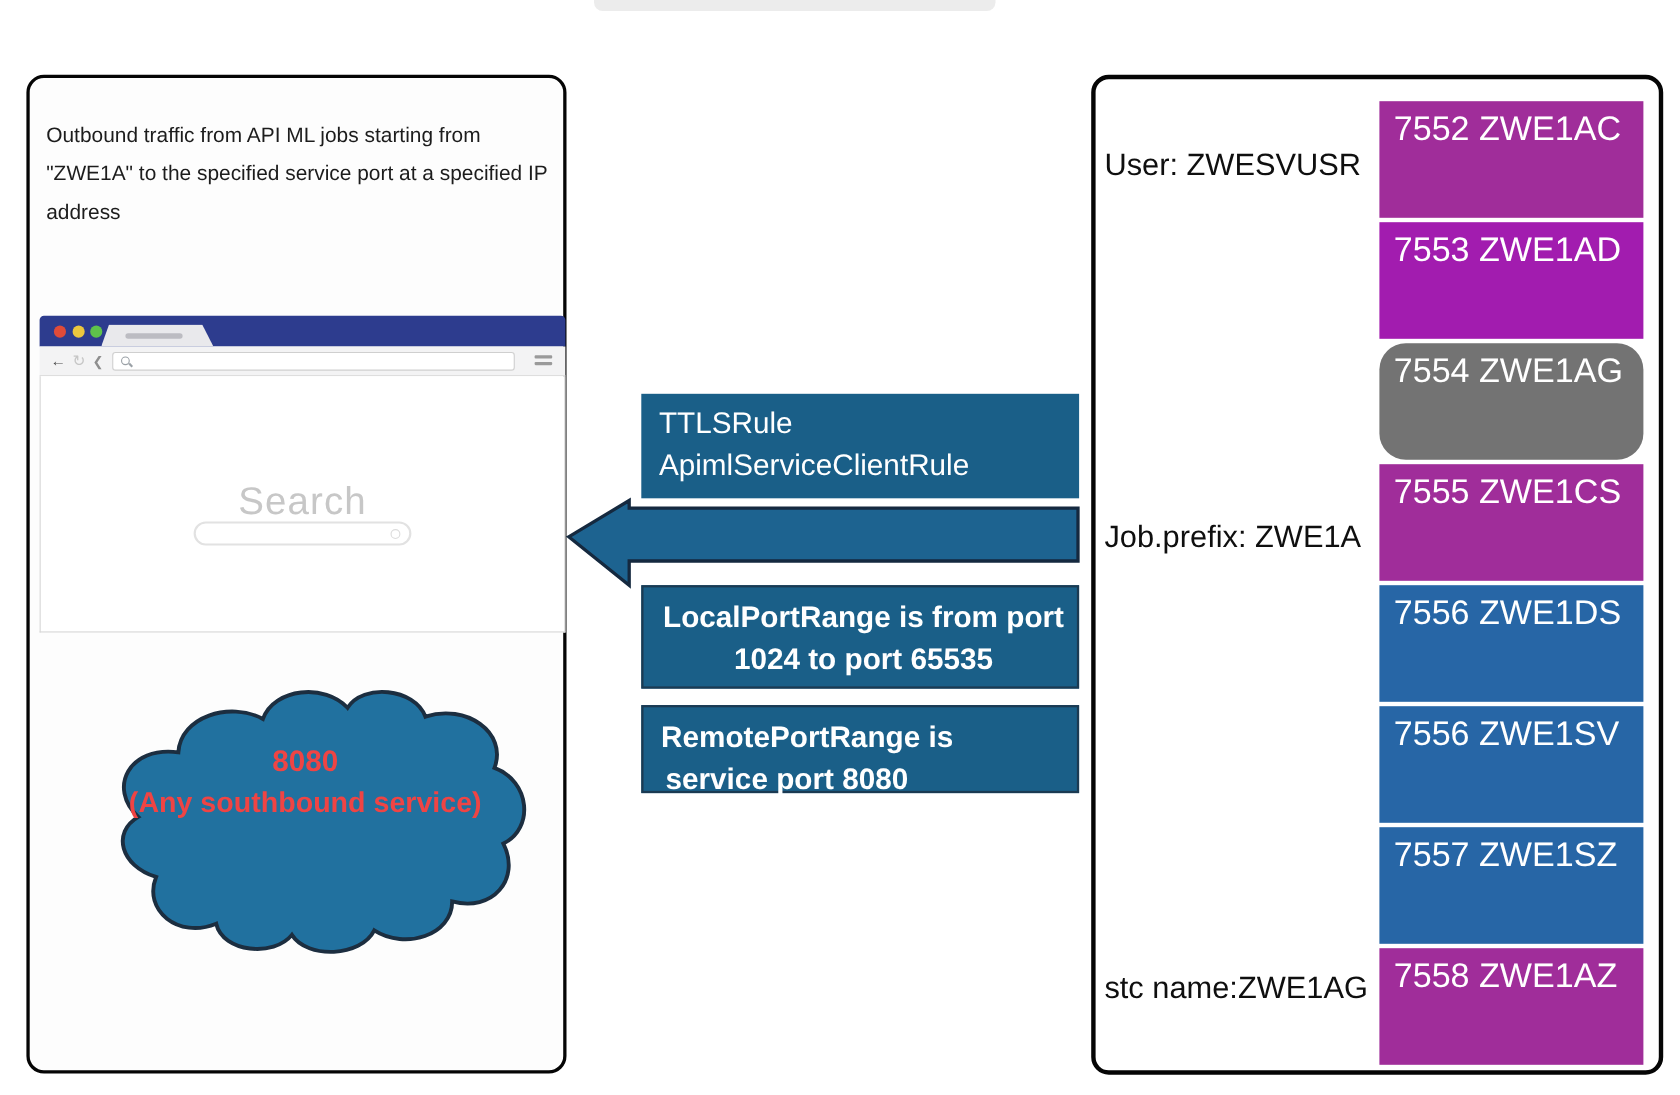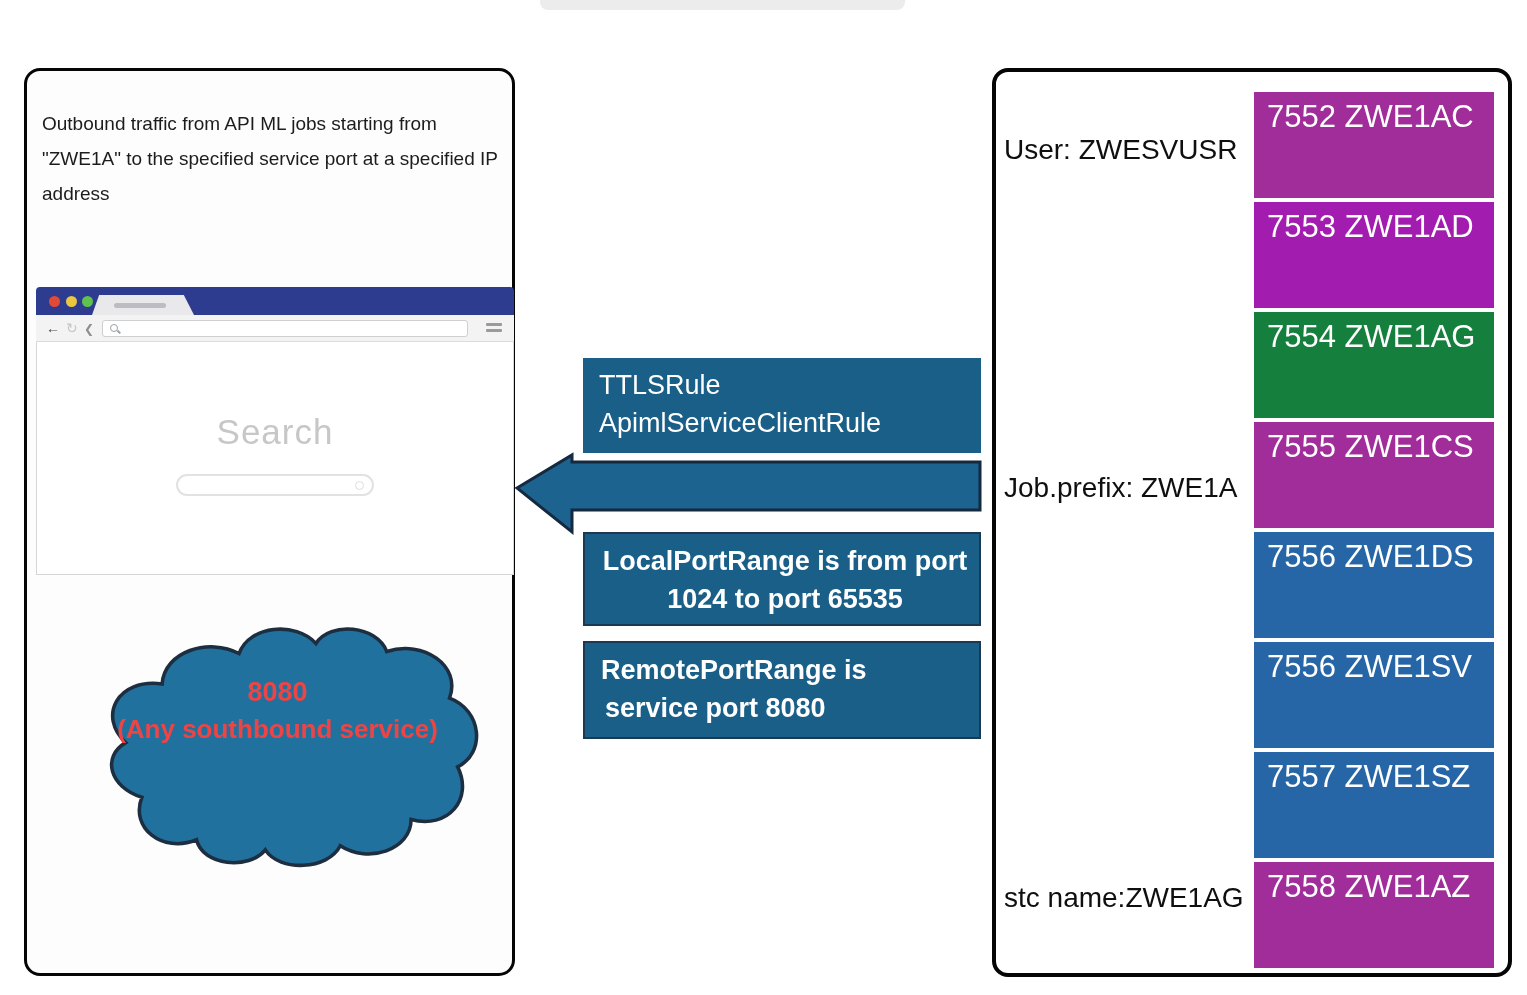--- a/index.html
+++ b/index.html
@@ -38,41 +38,41 @@
   .url-bar { position:absolute; left:66px; top:5px; right:46px; height:17px;
     background:#ffffff; border:1px solid #cfcfcf; border-radius:3px; }
   .mini-lens { position:absolute; left:7px; top:3px; width:8px; height:8px;
     border:1.5px solid #9aa0a6; border-radius:50%; }
   .mini-lens::after { content:""; position:absolute; left:6px; top:6px; width:4px; height:1.5px;
     background:#9aa0a6; transform:rotate(45deg); }
   .menu-icon { position:absolute; right:12px; top:8px; width:16px; }
   .menu-icon span { display:block; height:3px; background:#9a9a9a; border-radius:1px; margin-bottom:3px; }
   .chrome-content { position:relative; height:233px; background:#ffffff;
     border-left:1px solid #d6d6d6; border-right:1px solid #d6d6d6; border-bottom:1px solid #d6d6d6; }
-  .search-label { position:absolute; left:0; right:0; top:70px; text-align:center;
+  .search-label { position:absolute; left:0; right:0; top:94px; text-align:center;
     font-size:35px; color:#c7c7c7; letter-spacing:1px; }
   .search-pill { position:absolute; left:50%; top:132px; transform:translateX(-50%);
     width:198px; height:22px; border:2px solid #e2e2e2; border-radius:12px; background:#fff; }
   .search-lens { position:absolute; right:8px; top:5px; width:9px; height:9px;
     border:1.5px solid #dcdcdc; border-radius:50%; }
 
   
   .cloud-wrap { position:absolute; left:38px; top:520px; width:425px; height:285px; }
   .cloud-wrap svg { position:absolute; left:0; top:0; }
   .cloud-text { position:absolute; left:0; top:86px; width:100%; text-align:center;
     color:#ef4444; font-weight:bold; }
   .cloud-port { font-size:27px; }
   .cloud-caption { font-size:26px; margin-top:6px; }
 
   
   .mid-box { position:absolute; left:583px; width:398px; background:#1a5f88; color:#ffffff;
     font-size:27px; line-height:38px; padding:8px 10px 0 16px; }
   .rule-box   { top:358px; height:95px; }
   .local-box  { top:532px; height:94px; border:2px solid #1b3a52; font-weight:600;text-align:center; }
-  .remote-box { top:641px; height:98px; border:2px solid #1b3a52; font-weight:600; }
+  .remote-box { top:641px; height:80px; border:2px solid #1b3a52; font-weight:600; }
   .remote-line2 { font-weight:bold; padding-left:4px; }
 
   .arrow-wrap { position:absolute; left:514px; top:442px; width:468px; height:100px; }
 
   
   .right-panel { position:absolute; left:992px; top:68px; width:520px; height:909px;
     background:#ffffff; border:4px solid #050505; border-radius:16px; }
   .rp-label { position:absolute; left:8px; font-size:28px; color:#0f0f0f; white-space:nowrap; }
   .user-label { top:62px; }
   .job-label  { top:400px; }
@@ -168,21 +168,21 @@
     <div class="rp-label user-label">User: ZWESVUSR</div>
     <div class="rp-label job-label">Job.prefix: ZWE1A</div>
     <div class="rp-label stc-label">stc name:ZWE1AG</div>
     <div class="ports-column">
         <div class="port-box" style="background: rgb(160, 45, 154);">
     <span>7552 ZWE1AC</span>
   </div>
         <div class="port-box" style="background: #a21caf;">
     <span>7553 ZWE1AD</span>
   </div>
-        <div class="port-box" style="background: #15803d;">
+        <div class="port-box" style="background: #737373; border-radius: 24px;">
     <span>7554 ZWE1AG</span>
   </div>
         <div class="port-box" style="background: rgb(160, 45, 154);">
     <span>7555 ZWE1CS</span>
   </div>
         <div class="port-box" style="background: rgb(39, 102, 166);">
     <span>7556 ZWE1DS</span>
   </div>
         <div class="port-box" style="background: rgb(39, 102, 166);">
     <span>7556 ZWE1SV</span>

